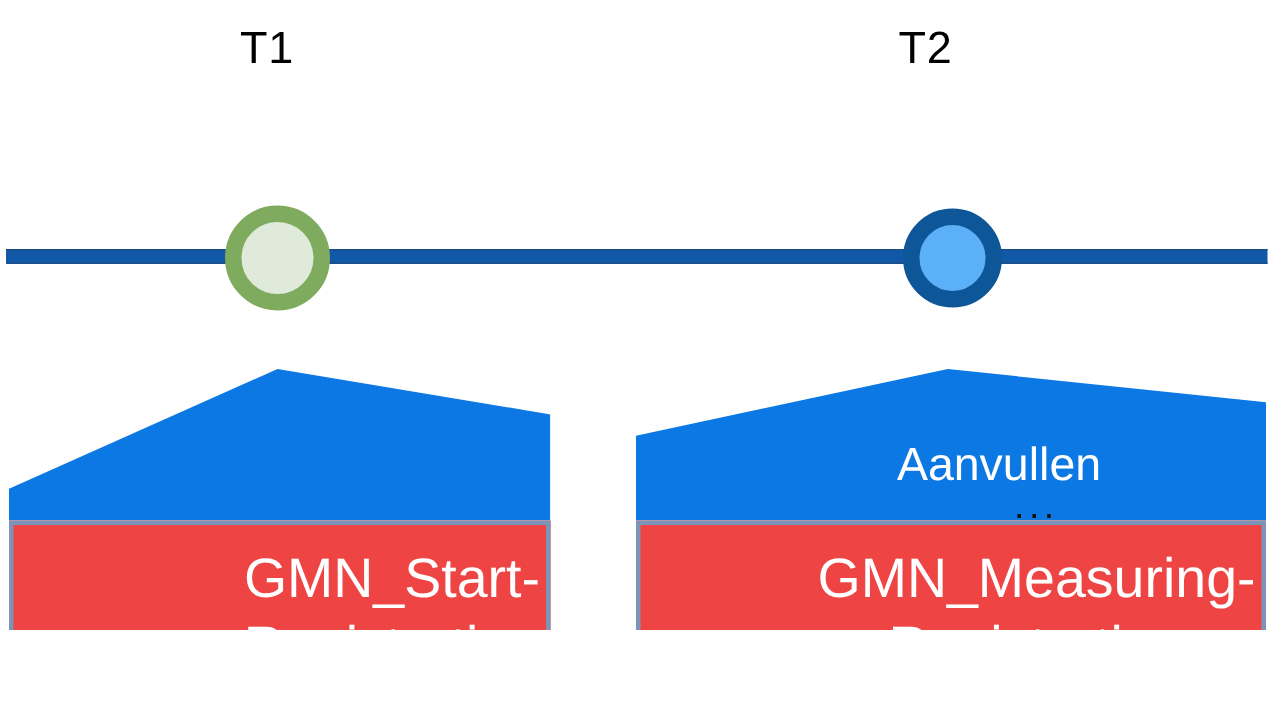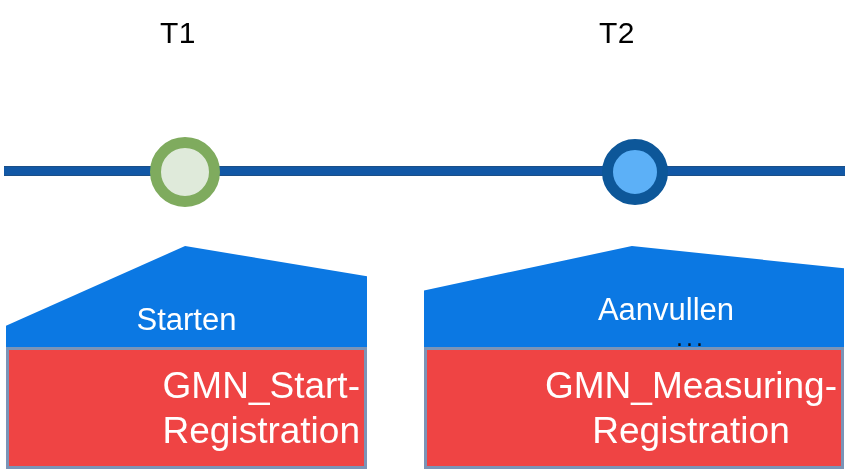--- a/index.html
+++ b/index.html
@@ -7,21 +7,21 @@
     margin: 0;
     padding: 0;
     background: #ffffff;
   }
   body {
     font-family: "Liberation Sans", sans-serif;
   }
   #canvas {
     position: relative;
     width: 846px;
-    height: 474px;
+    height: 420px;
     background: #ffffff;
     overflow: hidden;
   }
 
   
   .timeline-axis {
     position: absolute;
     left: 4px;
     top: 166px;
     width: 841px;
@@ -142,21 +142,20 @@
   <div class="timeline-axis"></div>
 
   <div class="tick-label tick-label-t1">T1</div>
   <div class="tick-label tick-label-t2">T2</div>
 
   <div class="milestone milestone-t1"></div>
   <div class="milestone milestone-t2"></div>
 
   <div class="event-group event-group-start">
     <div class="banner banner-start"></div>
-    <div class="banner-text banner-text-start">Starten</div>
     <div class="label-box">
       <div class="label-box-text">GMN_Start-
 Registration</div>
     </div>
   </div>
 
   <div class="event-group event-group-fill">
     <div class="banner banner-fill"></div>
     <div class="banner-text banner-text-fill">Aanvullen</div>
     <div class="banner-ellipsis banner-ellipsis-fill">...</div>

